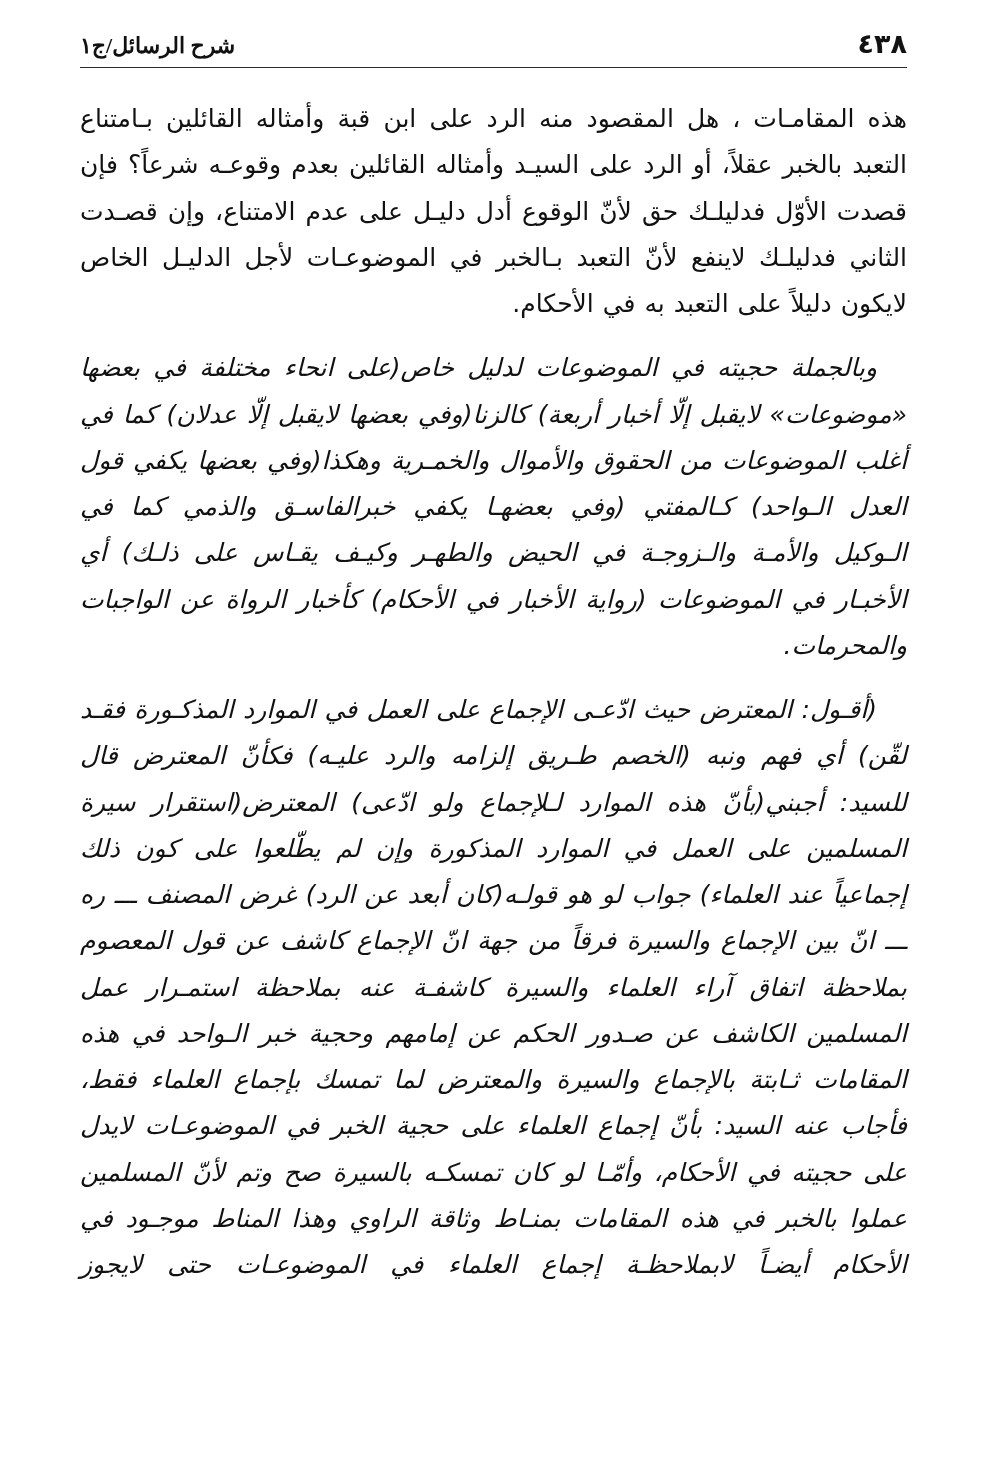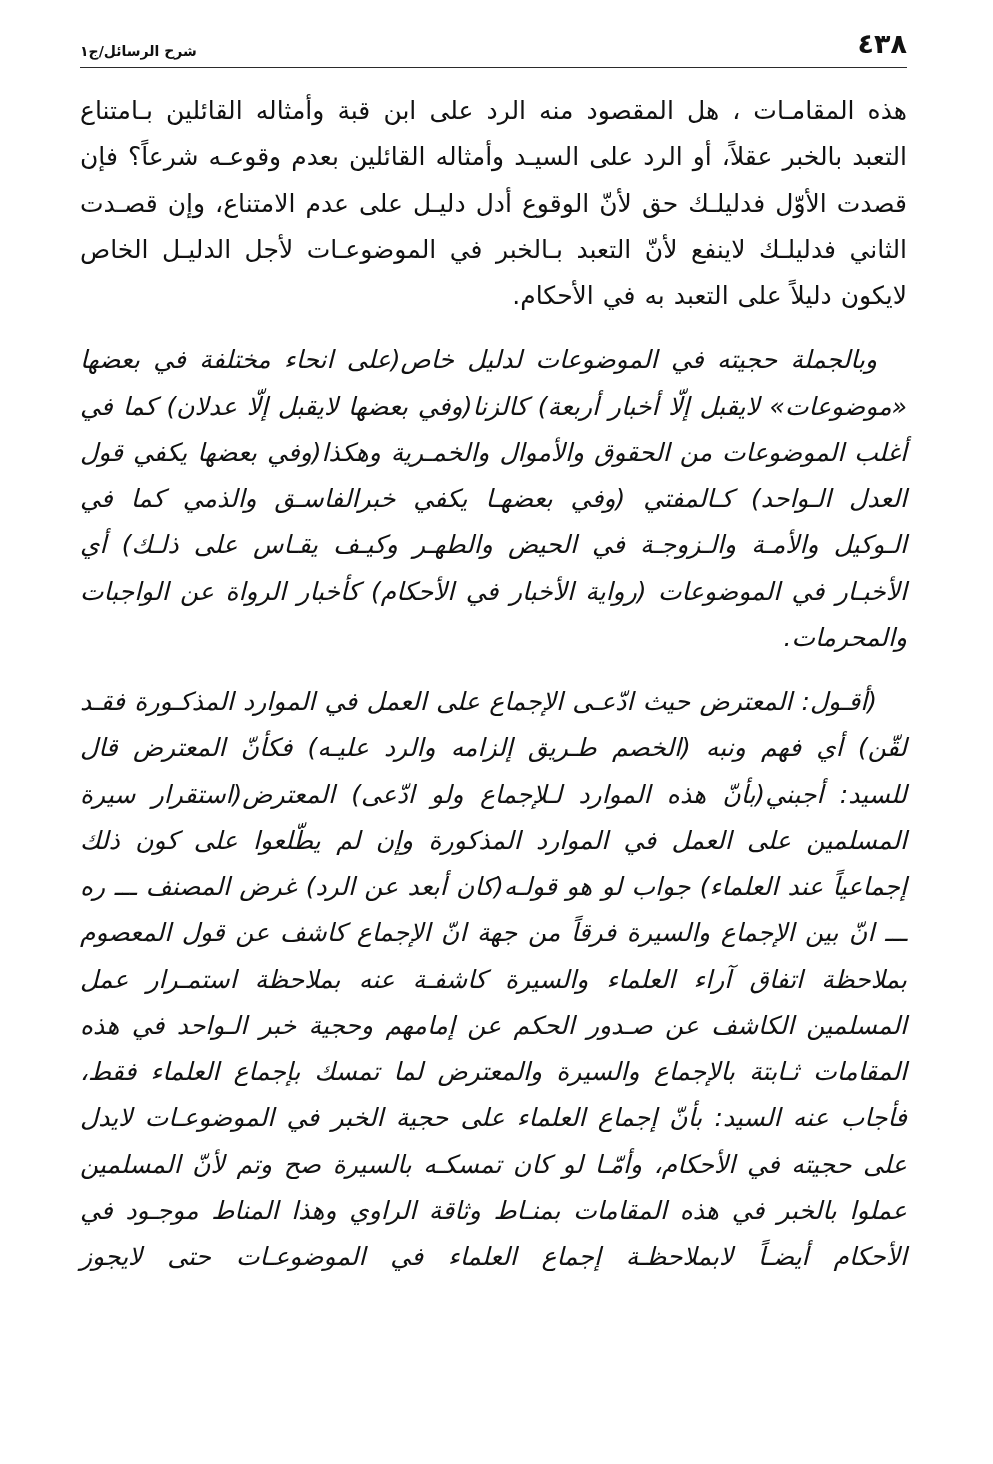--- a/index.html
+++ b/index.html
@@ -27,28 +27,29 @@
     border-bottom: 1.5px solid #2b2b2b;
     padding-bottom: 8px;
     margin-bottom: 16px;
   }
   .page-number {
     font-size: 27px;
     font-weight: bold;
     letter-spacing: 1px;
   }
   .book-title {
-    font-size: 14px;
+    font-size: 22px;
     font-weight: bold;
+    font-family: Liberation Serif, serif;
   }
   .page-body {
     padding-top: 4px;
   }
   .page-body p {
-    margin: 0 0 18px 0;
+    margin: 8px 0 18px 0;
     font-size: 25px;
     line-height: 1.85;
     text-align: justify;
     word-spacing: 1px;
   }
   .page-body p.indent {
     text-indent: 30px;
     font-style: italic;
   }
   .page-body p.justify-last {

